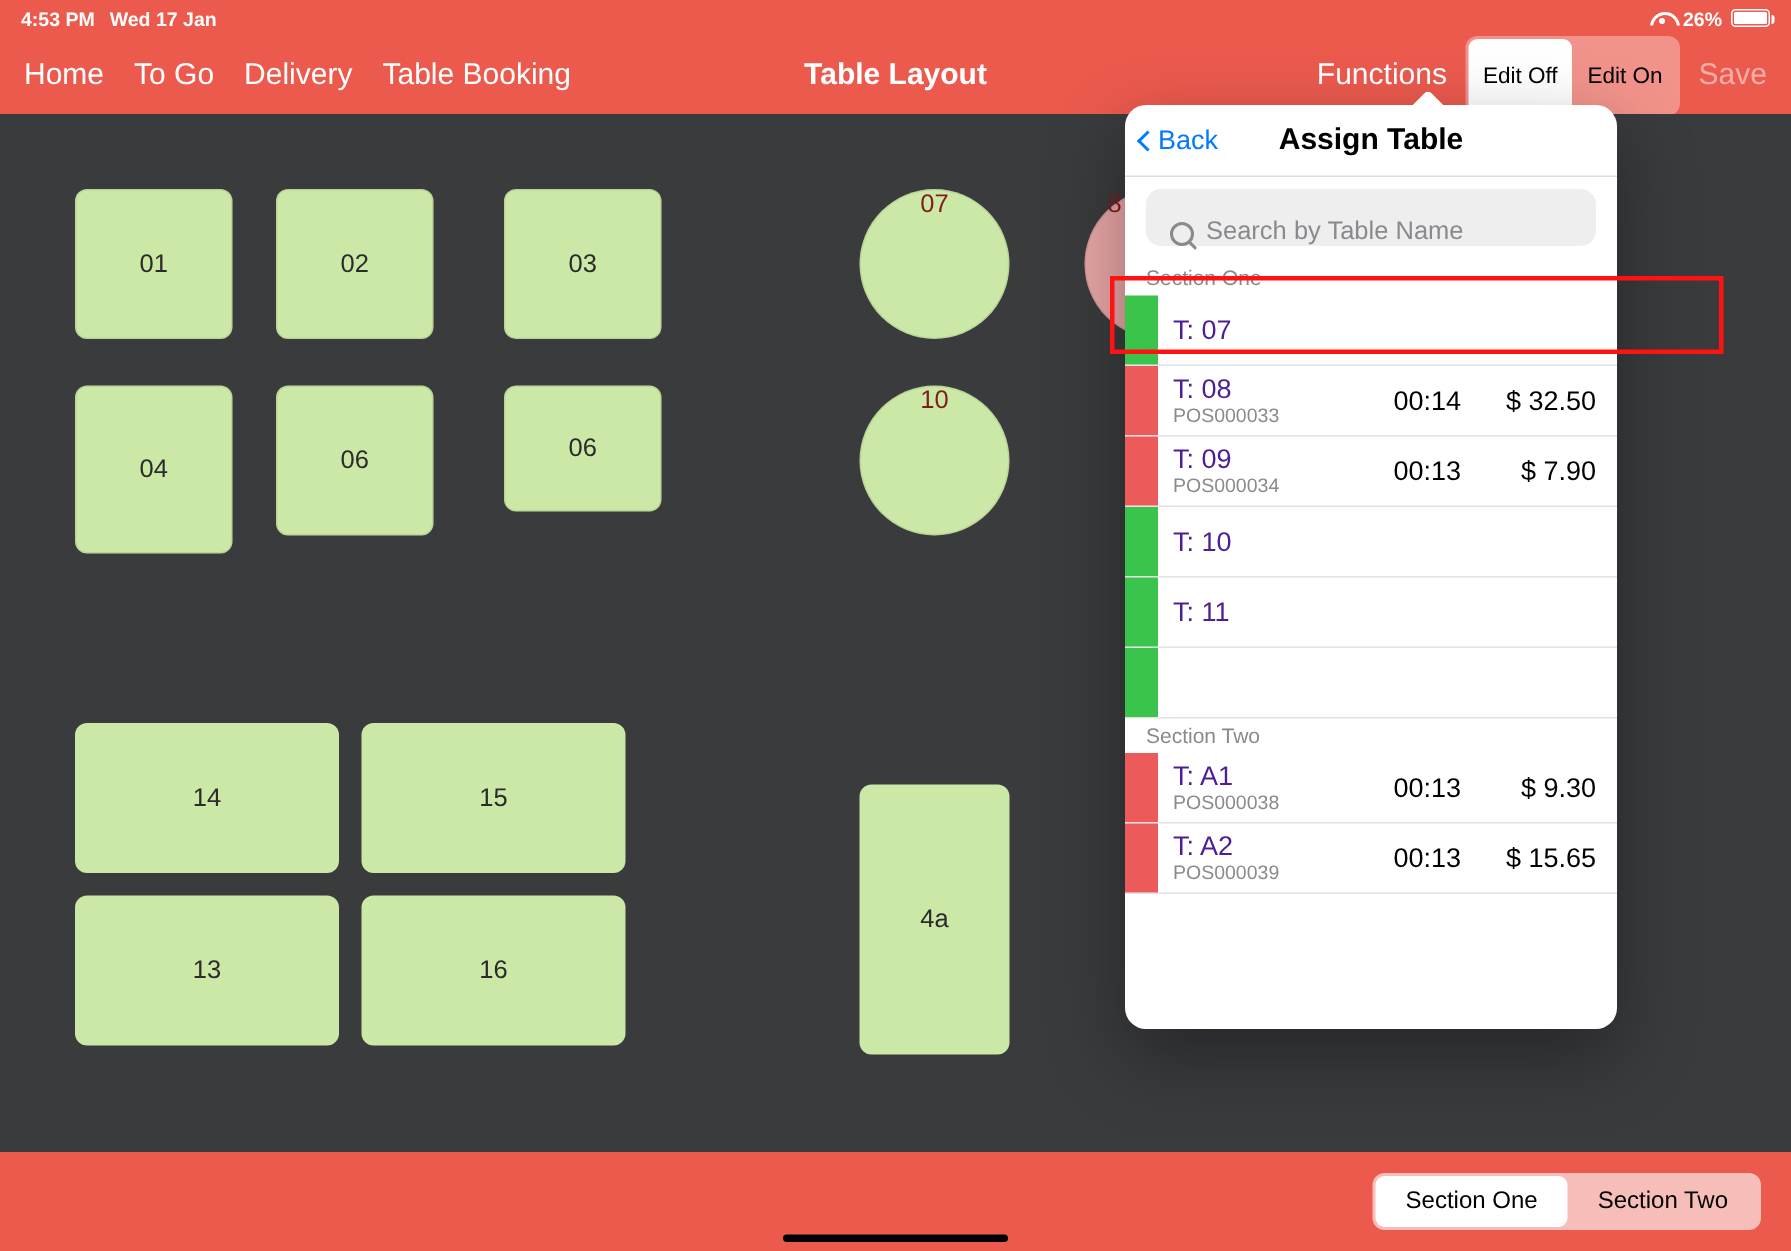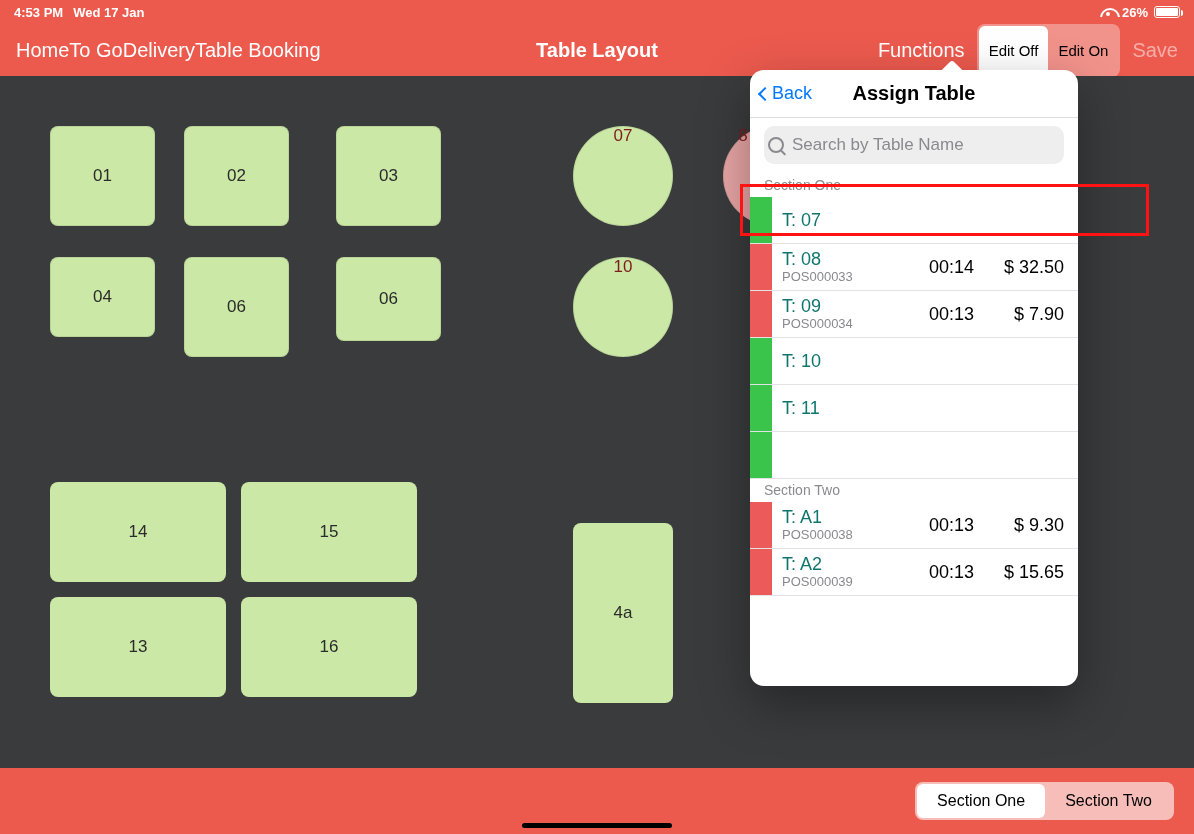--- a/index.html
+++ b/index.html
@@ -12,21 +12,21 @@
   .statusbar .right { display: flex; align-items: center; gap: 6px; }
   .wifi-icon { width: 16px; height: 12px; position: relative; }
   .wifi-icon::before { content:""; position:absolute; width:16px; height:16px; border:2px solid #fff; border-radius:50%; clip-path: polygon(0 0,100% 0,100% 45%,0 45%); left:0; top:2px; }
   .wifi-icon::after { content:""; position:absolute; width:4px; height:4px; background:#fff; border-radius:50%; left:6px; top:6px; }
   .battery-icon { width: 26px; height: 12px; border: 1.5px solid #fff; border-radius: 3px; position: relative; }
   .battery-icon::after { content:""; position:absolute; right:-4px; top:3px; width:2px; height:6px; background:#fff; border-radius:0 2px 2px 0; }
   .battery-fill { position:absolute; left:1px; top:1px; bottom:1px; right:1px; background:#fff; border-radius:1px; }
 
   
   .navbar { position: absolute; top: 24px; left: 0; right: 0; height: 52px; background: #ec5a4e; color: #fff; display: flex; align-items: center; padding: 0 16px; font-size: 20px; }
-  .navbar .nav-left { display: flex; }
+  .navbar .nav-left { display: flex; gap: 20px; }
   .navbar .nav-link { color: #fff; cursor: pointer; }
   .navbar .nav-title { position: absolute; left: 50%; transform: translateX(-50%); font-weight: 600; }
   .navbar .nav-right { margin-left: auto; display: flex; align-items: center; gap: 12px; }
   .segmented { display: flex; background: rgba(255,255,255,0.35); border-radius: 8px; padding: 2px; gap: 0; }
   .segmented .seg { padding: 16px 10px; font-size: 15px; color: #000; border-radius: 6px; cursor: pointer; }
   .segmented .seg.active { background: #fff; }
   .save-btn { color: rgba(255,255,255,0.5); font-size: 20px; }
 
   
   .canvas { position: absolute; top: 76px; left: 0; right: 0; bottom: 66px; background: #3a3b3d; }
@@ -43,32 +43,32 @@
   .home-indicator { position:absolute; bottom:6px; left:50%; transform:translateX(-50%); width:150px; height:5px; background:#000; border-radius:3px; }
 
   
   .popover-arrow { position:absolute; top:60px; left:940px; width:24px; height:12px; overflow:hidden; z-index:11; }
   .popover-arrow::before { content:""; position:absolute; width:20px; height:20px; background:#fff; transform: rotate(45deg); top:4px; left:2px; border-radius:3px; }
   .popover { position: absolute; top: 70px; left: 750px; width: 328px; height: 616px; background: #fff; border-radius: 14px; box-shadow: 0 18px 50px rgba(0,0,0,0.35); overflow: hidden; z-index:10; display:flex; flex-direction:column; }
   .pop-header { height: 48px; display: flex; align-items: center; justify-content: center; position: relative; border-bottom: 0.5px solid #ddd; }
   .pop-back { position:absolute; left:10px; display:flex; align-items:center; gap:2px; color:#007aff; font-size:18px; cursor:pointer; }
   .chevron-left { width:10px; height:10px; border-left:2.5px solid #007aff; border-bottom:2.5px solid #007aff; transform: rotate(45deg); }
   .pop-title { font-size:20px; font-weight:700; color:#000; }
-  .pop-search { margin: 8px 14px 10px; height: 38px; background: #eeeeef; border-radius: 10px; display: flex; align-items: center; padding: 0 4px; gap: 8px; }
+  .pop-search { margin: 8px 14px 10px; height: 38px; background: #eeeeef; border-radius: 10px; display: flex; align-items: flex-end; padding: 0 16px; gap: 8px; }
   .search-icon { width:16px; height:16px; border:2px solid #8a8a8e; border-radius:50%; position:relative; flex-shrink:0; }
   .search-icon::after { content:""; position:absolute; width:2px; height:7px; background:#8a8a8e; transform:rotate(-45deg); right:-2px; bottom:-5px; border-radius:1px; }
   .search-placeholder { color:#8a8a8e; font-size:17px; }
   .section-header { padding: 3px 14px 4px; font-size:14px; color:#8a8a8e; background:#fff; }
   .table-list { flex:1; overflow:hidden; }
   .list-row { height: 47px; display:flex; align-items:center; padding: 0 14px 0 0; border-bottom: 0.5px solid #e3e3e5; position:relative; }
   .list-row .color-chip { width:22px; align-self:stretch; flex-shrink:0; }
   .chip-green { background:#3bc44b; }
   .chip-red { background:#ed5a5a; }
   .list-row .main { flex:1; padding-left:10px; display:flex; flex-direction:column; justify-content:center; line-height:1.15; }
-  .list-row .tname { font-size:18px; color:#0f766e; }
+  .list-row .tname { font-size:18px; color:#4c1d95; }
   .list-row .sub { font-size:13px; color:#8a8a8e; }
   .list-row .timer { width:80px; text-align:right; font-size:18px; color:#000; }
   .list-row .amount { width:90px; text-align:right; font-size:18px; color:#000; padding-left:6px; }
   .highlight-box { position:absolute; border:3px solid #ff1212; pointer-events:none; z-index:12; }
 </style>
 </head>
 <body>
 
 <div class="statusbar">
   <div class="left">
@@ -113,21 +113,21 @@
   <div class="table-square" style="left:336px; top:50px; width:105px; height:100px;">
       <span>03</span>
     </div>
   <div class="table-round" style="left:573px; top:50px; width:100px; height:100px;">
       <span>07</span>
     </div>
   <div class="table-round table-pink" style="left:723px; top:50px; width:100px; height:100px;">
       <span style="margin-left:-60px">8</span>
     </div>
 
-  <div class="table-square" style="left:50px; top:181px; width:105px; height:80px;">
+  <div class="table-square" style="left:50px; top:181px; width:105px; height:112px;">
       <span>04</span>
     </div>
   <div class="table-square" style="left:184px; top:181px; width:105px; height:100px;">
       <span>06</span>
     </div>
   <div class="table-square" style="left:336px; top:181px; width:105px; height:84px;">
       <span>06</span>
     </div>
   <div class="table-round" style="left:573px; top:181px; width:100px; height:100px;">
       <span>10</span>

